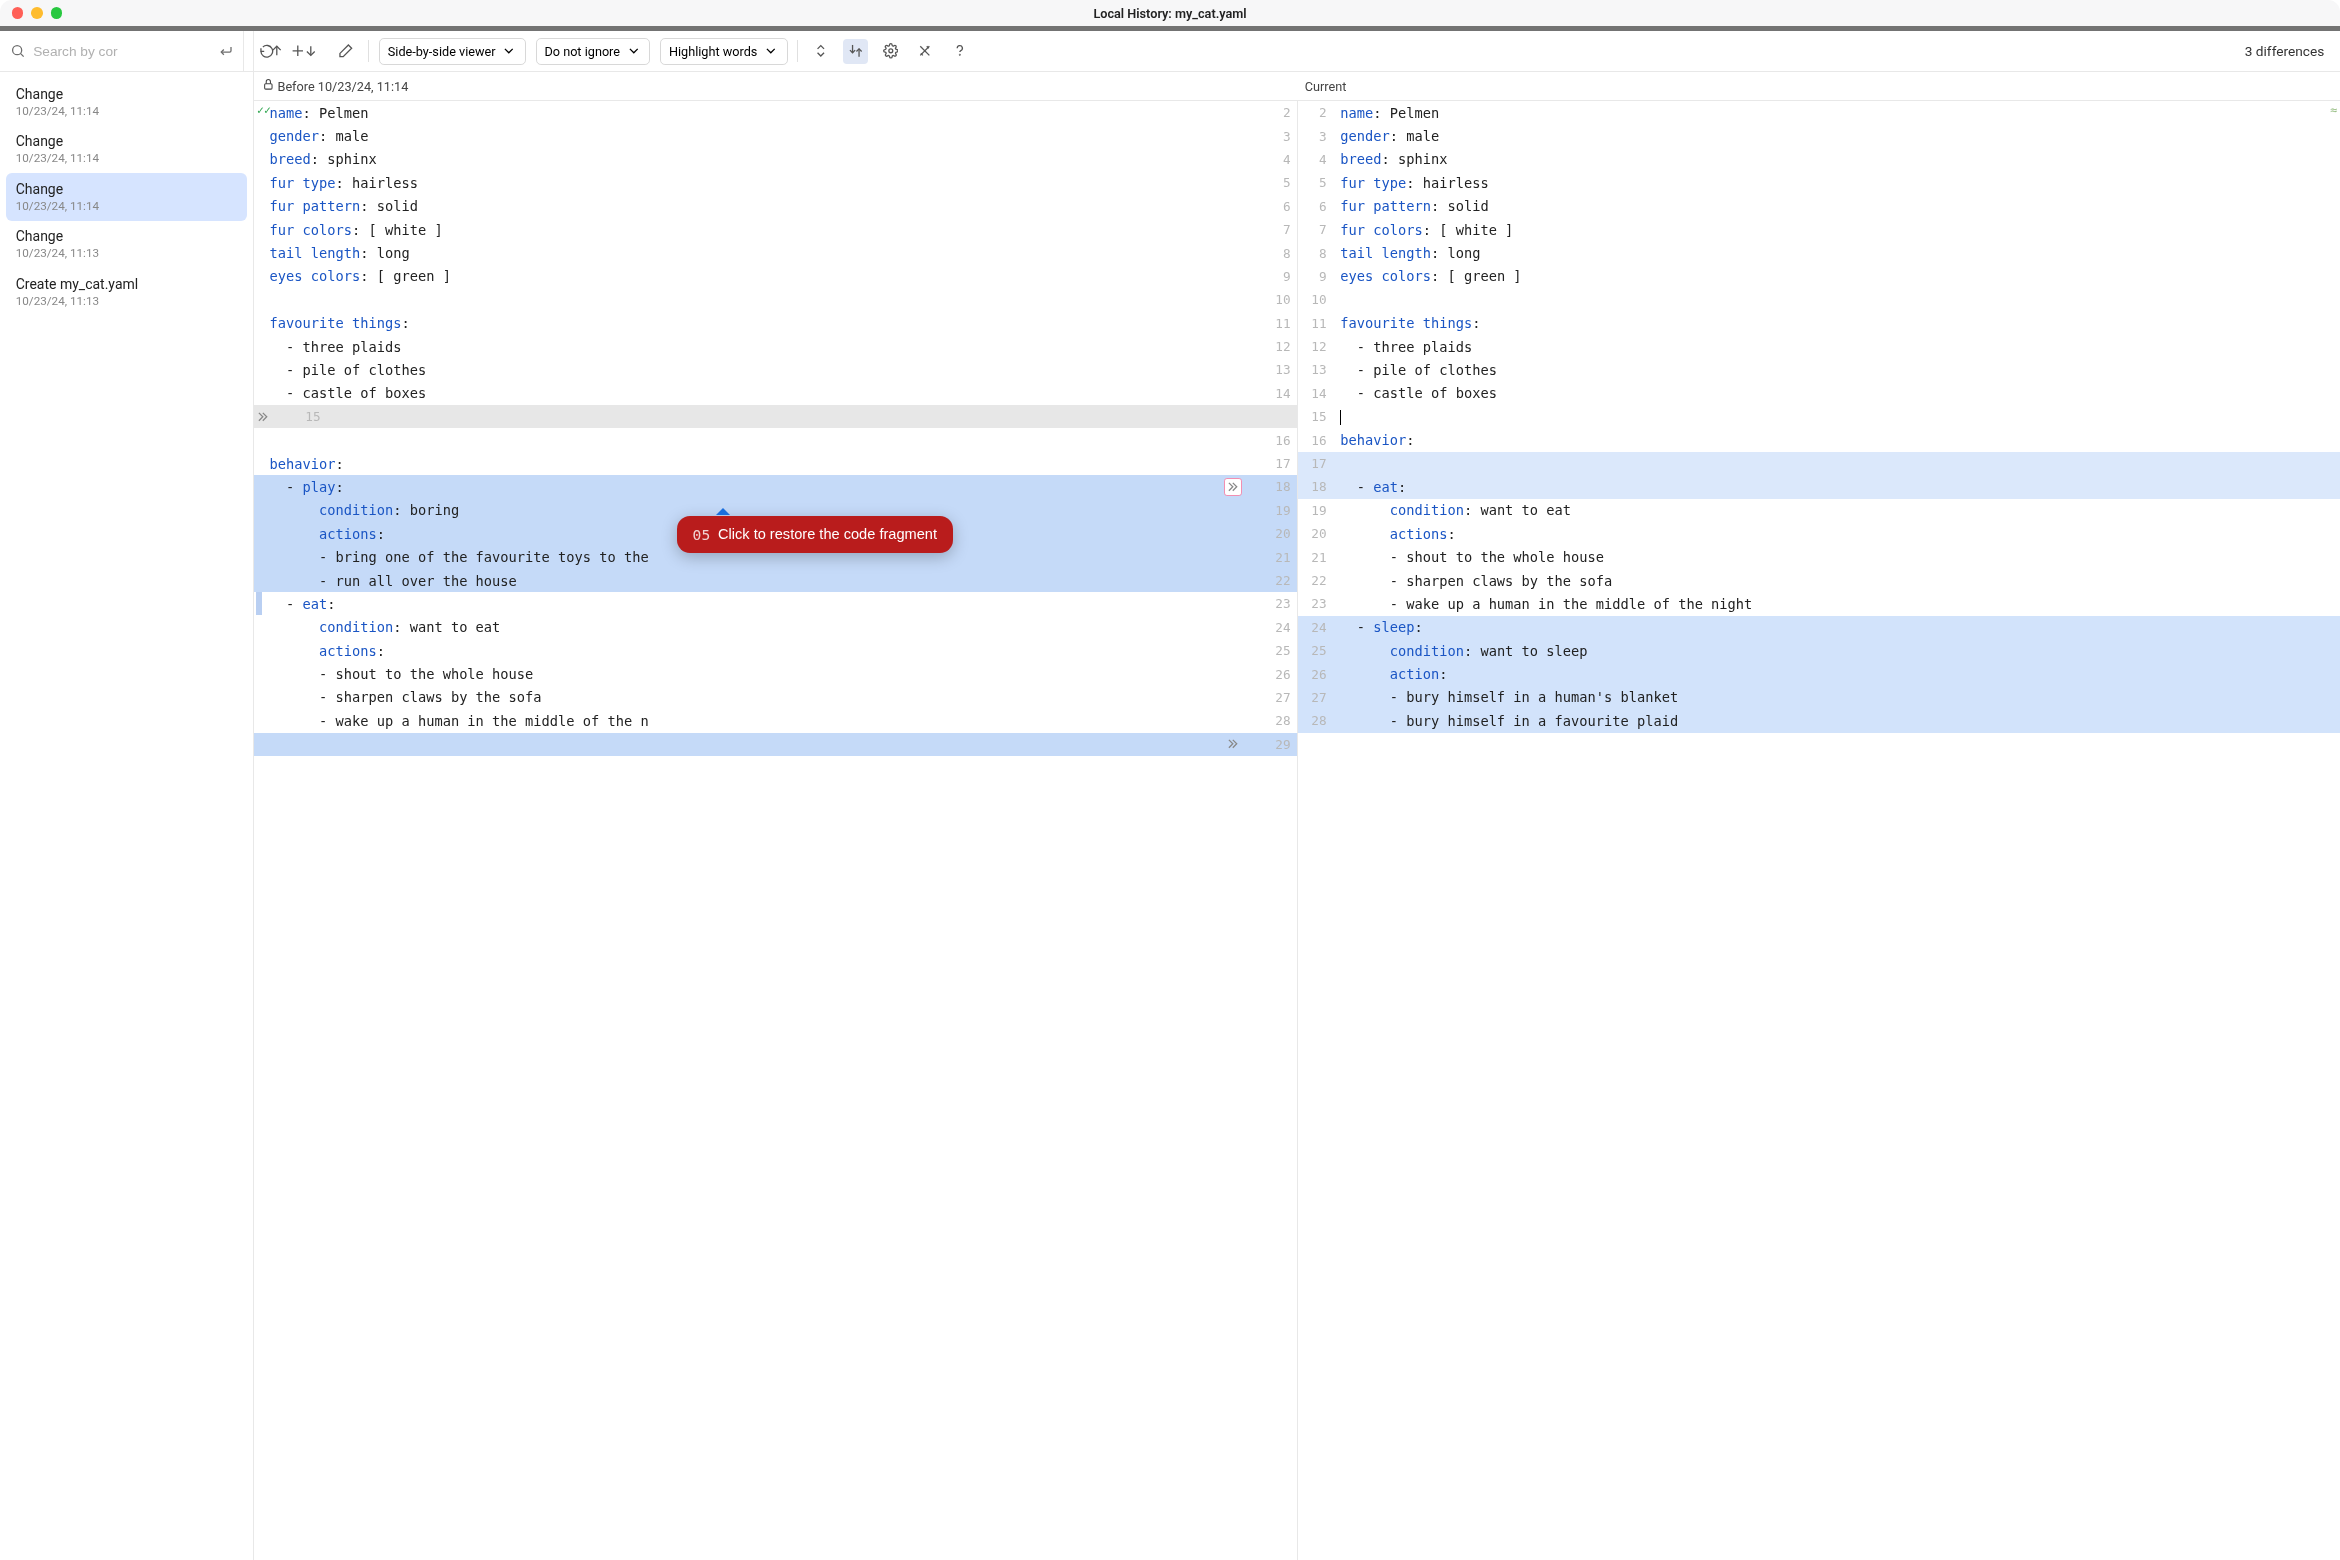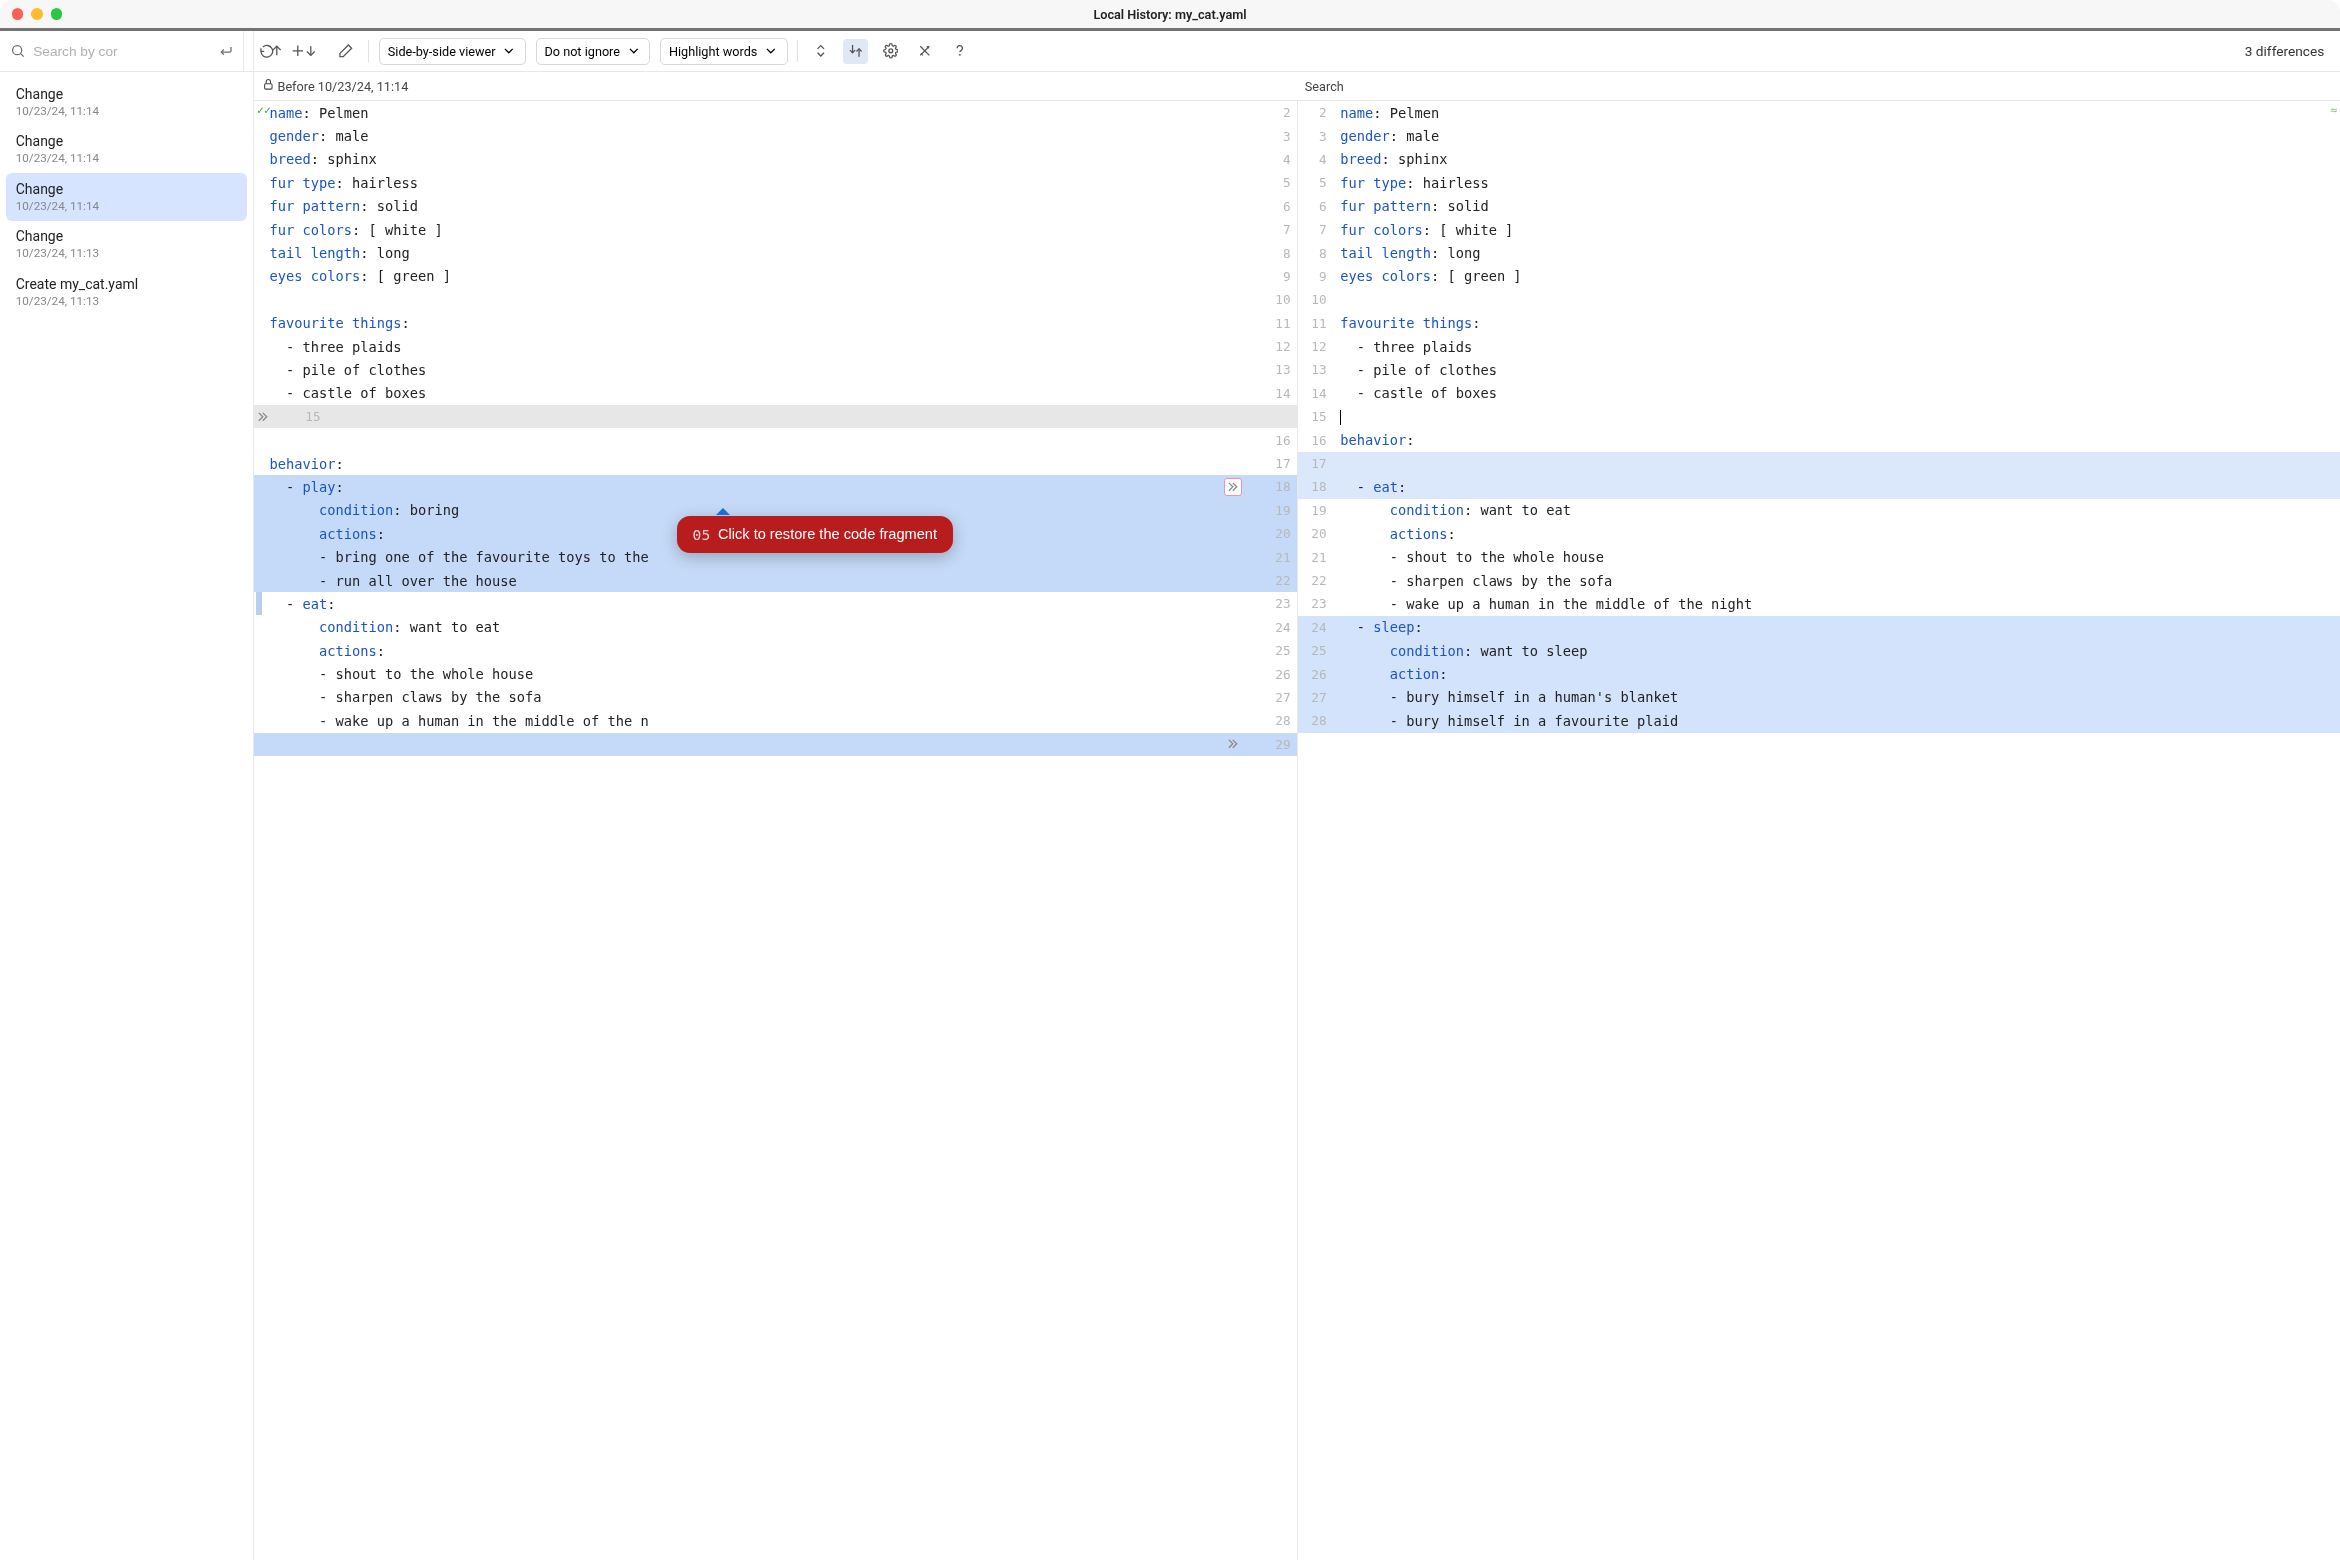--- a/index.html
+++ b/index.html
@@ -1,18 +1,18 @@
 <!DOCTYPE html>
 <html><head>
 <meta charset="utf-8">
 <style>
 * { box-sizing: border-box; margin: 0; padding: 0; }
 body { font-family: -apple-system, BlinkMacSystemFont, "Segoe UI", Roboto, sans-serif; background: #fff; height: 100vh; overflow: hidden; }
 .window { width: 100%; height: 100%; display: flex; flex-direction: column; border-radius: 11.7px; overflow: hidden; background: #fff; }
-.titlebar { height: 31px; display: flex; align-items: center; padding: 0 11.7px; background: #f7f7f8; border-bottom: 3px solid #737373; position: relative; }
+.titlebar { height: 31px; display: flex; align-items: center; padding: 0 11.7px; background: #f7f7f8; border-bottom: 5px solid #737373; position: relative; }
 .traffic { display: flex; gap: 7.8px; }
 .dot { width: 11.7px; height: 11.7px; border-radius: 50%; }
 .dot.r { background: #ff5f57; } .dot.y { background: #febc2e; } .dot.g { background: #28c840; }
 .titletext { position: absolute; left: 50%; transform: translateX(-50%); font-size: 12.7px; font-weight: 600; color: #222; }
 .main { flex: 1; display: flex; overflow: hidden; }
 .sidebar { width: 254px; border-right: 1px solid #e8e8e8; display: flex; flex-direction: column; }
 .search-row { height: 41px; display: flex; align-items: center; border-bottom: 1px solid #e8e8e8; }
 .search-box { flex: 1; display: flex; align-items: center; gap: 7.8px; padding: 0 9.8px; height: 100%; border-right: 1px solid #e8e8e8; }
 .search-box input { border: none; outline: none; font-size: 13.7px; flex: 1; color: #555; }
 .search-box input::placeholder { color: #b0b0b0; }
@@ -211,21 +211,21 @@
 
       <div class="header-row">
         <div class="header-left">
           <span class="lock-icon"><svg viewBox="0 0 24 24" fill="none" stroke="currentColor" stroke-width="2">
                 <rect x="5" y="11" width="14" height="10" rx="2"></rect>
                 <path d="M8 11V7a4 4 0 1 1 8 0v4"></path>
               </svg></span>
           <span>Before 10/23/24, 11:14</span>
         </div>
         <div class="header-right">
-            <span>Search</span>
+            <span>Current</span>
           </div>
       </div>
 
       <div class="code-split">
         <div class="pane">
           <div class="left-edge">
             <div class="edge-mark" style="top:374px;height:140px"></div>
             <div class="edge-mark" style="top:632px;height:23.4px"></div>
           </div>
           <span class="gutter-badge">✓✓</span>

